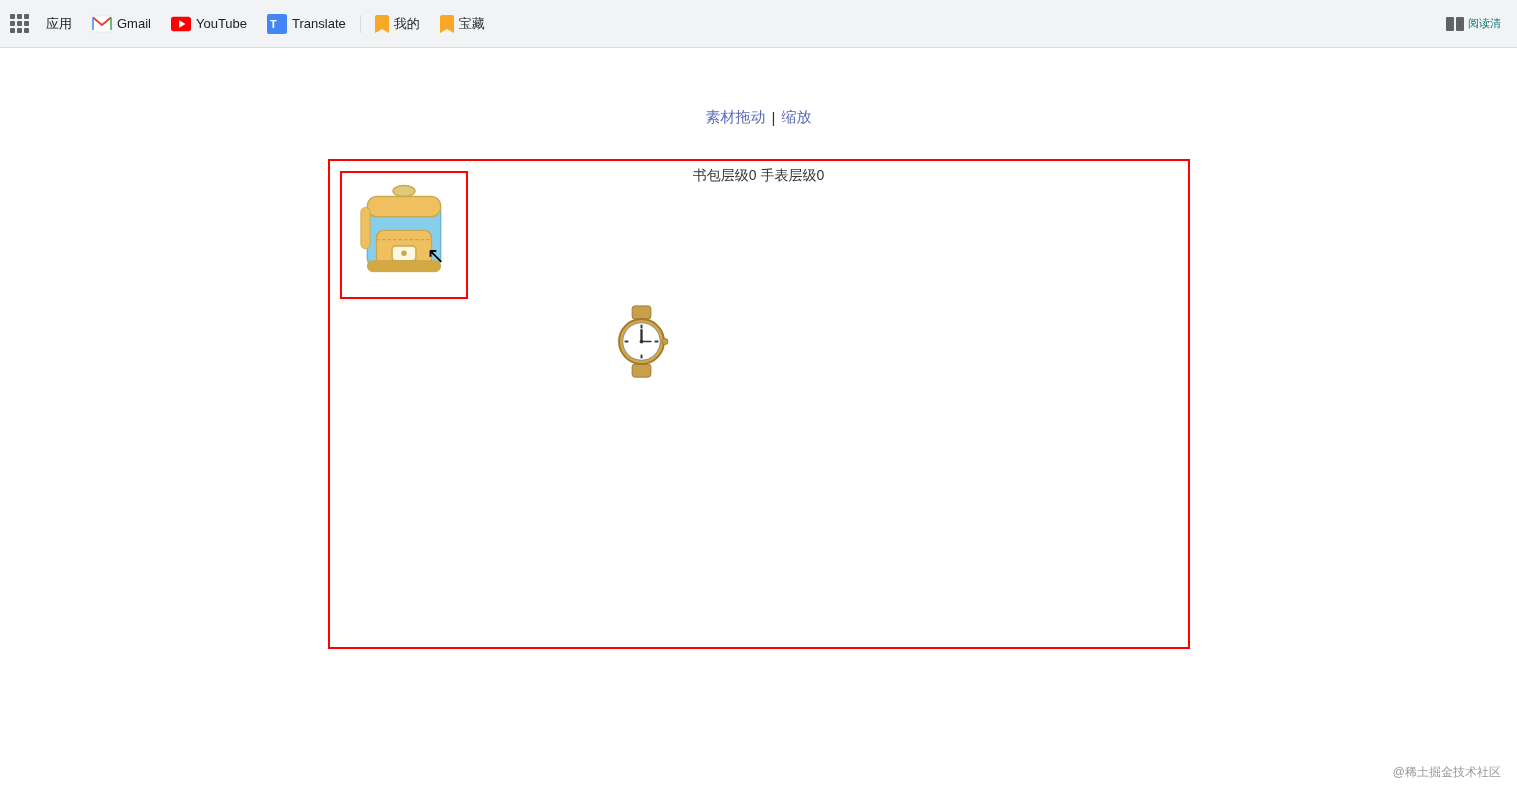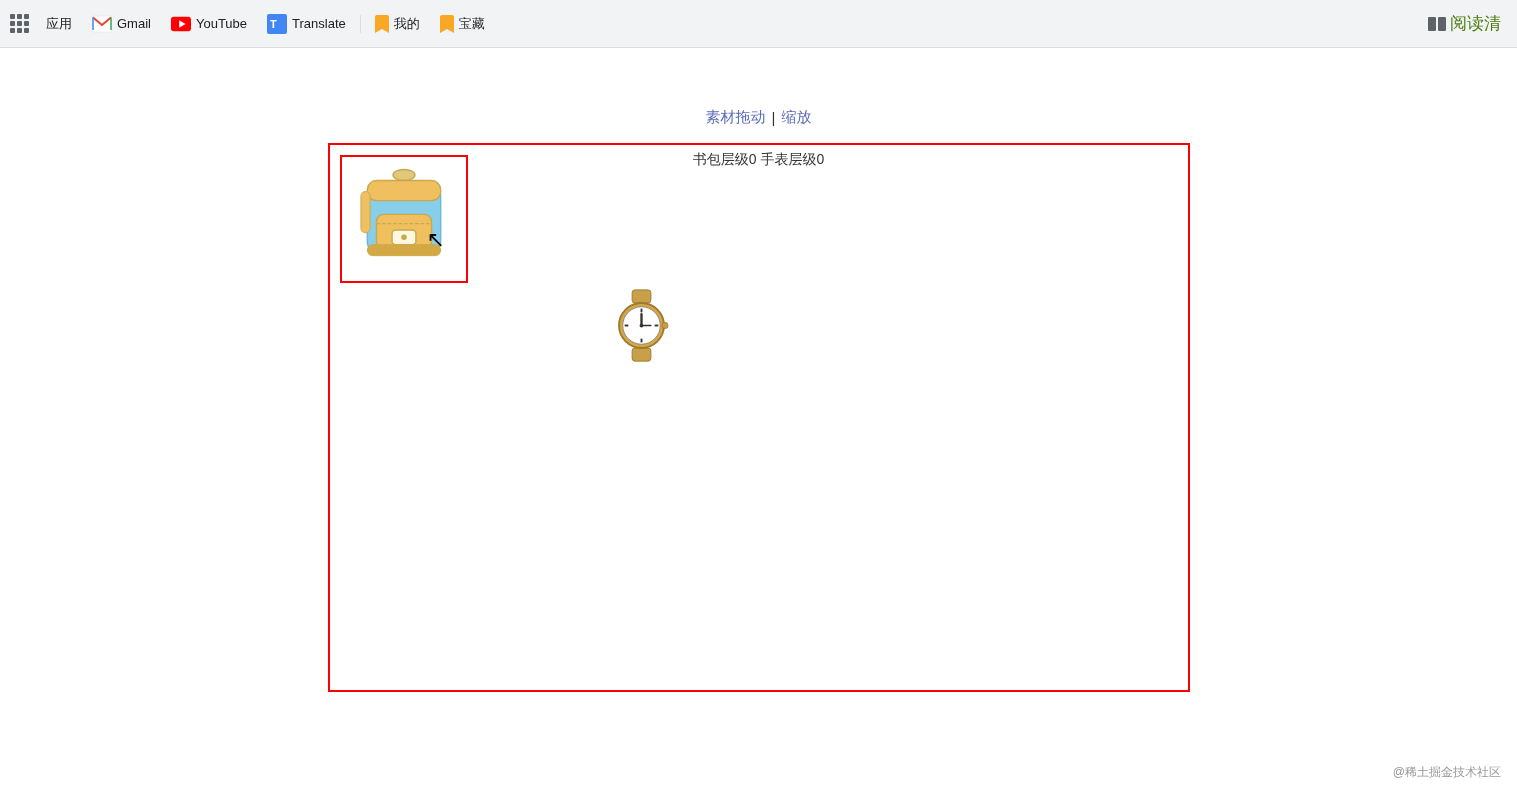--- a/index.html
+++ b/index.html
@@ -92,57 +92,57 @@
       align-items: center;
       gap: 8px;
     }
 
     .reading-mode-btn {
       display: flex;
       align-items: center;
       gap: 4px;
       padding: 4px 8px;
       cursor: pointer;
-      font-size: 17px;
-      color: #4d7c0f;
+      font-size: 11px;
+      color: #0f766e;
       border-radius: 4px;
     }
 
     
     .main-content {
       display: flex;
       flex-direction: column;
       align-items: center;
       padding-top: 60px;
     }
 
     .controls-row {
       display: flex;
       align-items: center;
       gap: 0;
-      margin-bottom: 16px;
+      margin-bottom: 32px;
     }
 
     .control-link {
       color: #5b6ab9;
       font-size: 15px;
       text-decoration: none;
       cursor: pointer;
     }
 
     .control-separator {
       color: #333;
       font-size: 15px;
       margin: 0 6px;
     }
 
     .canvas-container {
       position: relative;
       width: 862px;
-      height: 549px;
+      height: 490px;
       border: 2px solid #ff0000;
       background: #ffffff;
     }
 
     .status-text {
       position: absolute;
       top: 6px;
       left: 50%;
       transform: translateX(-50%);
       font-size: 14px;

